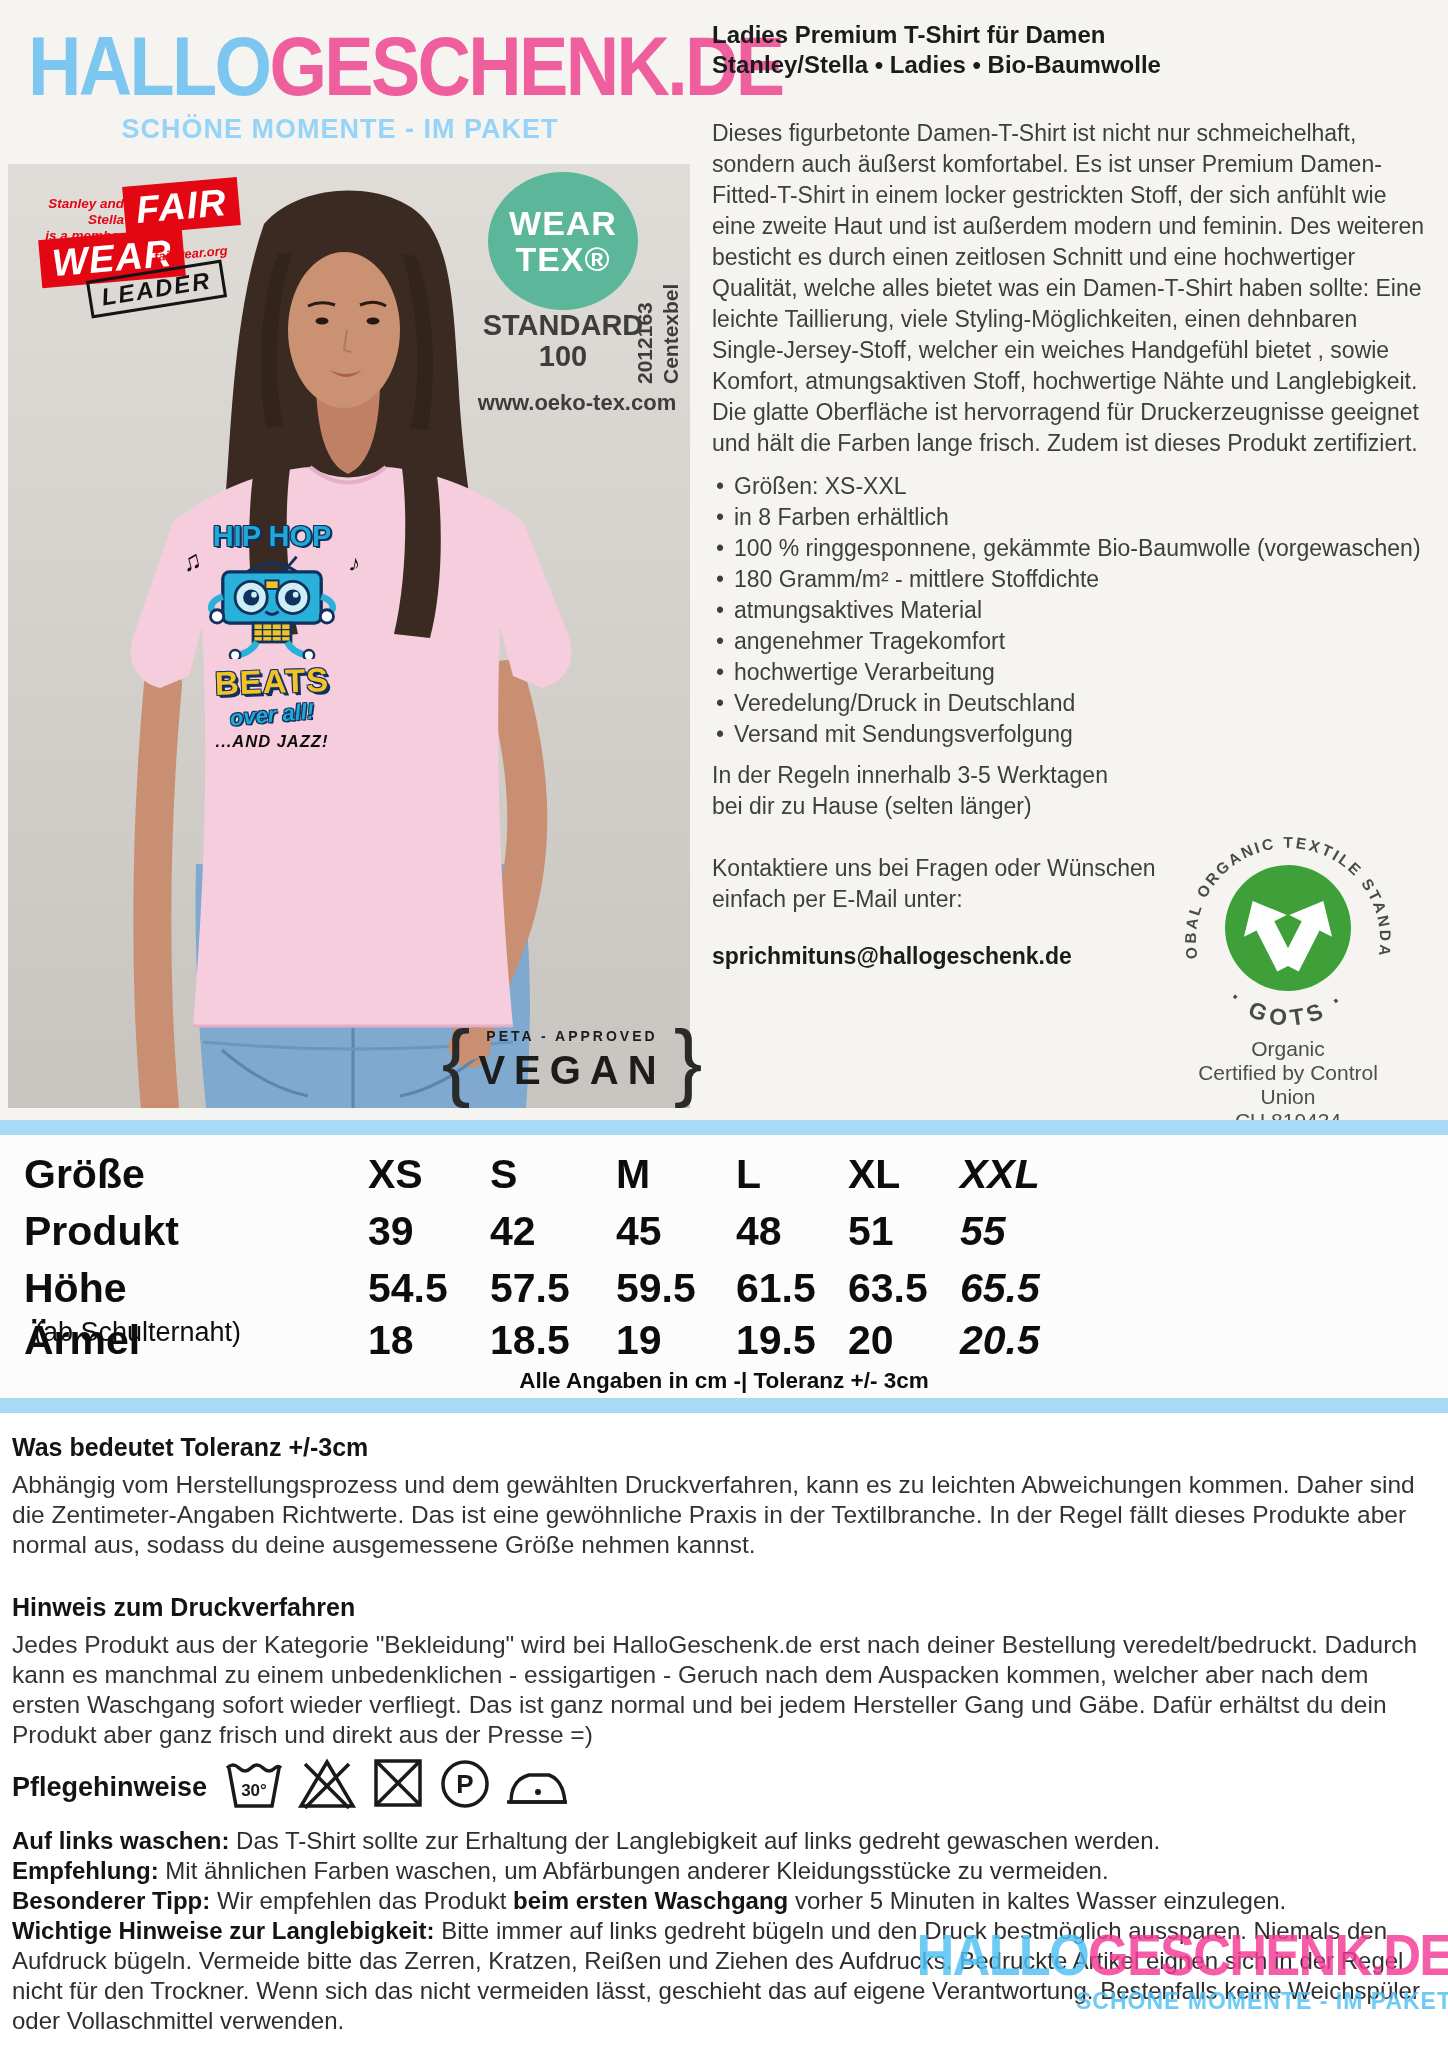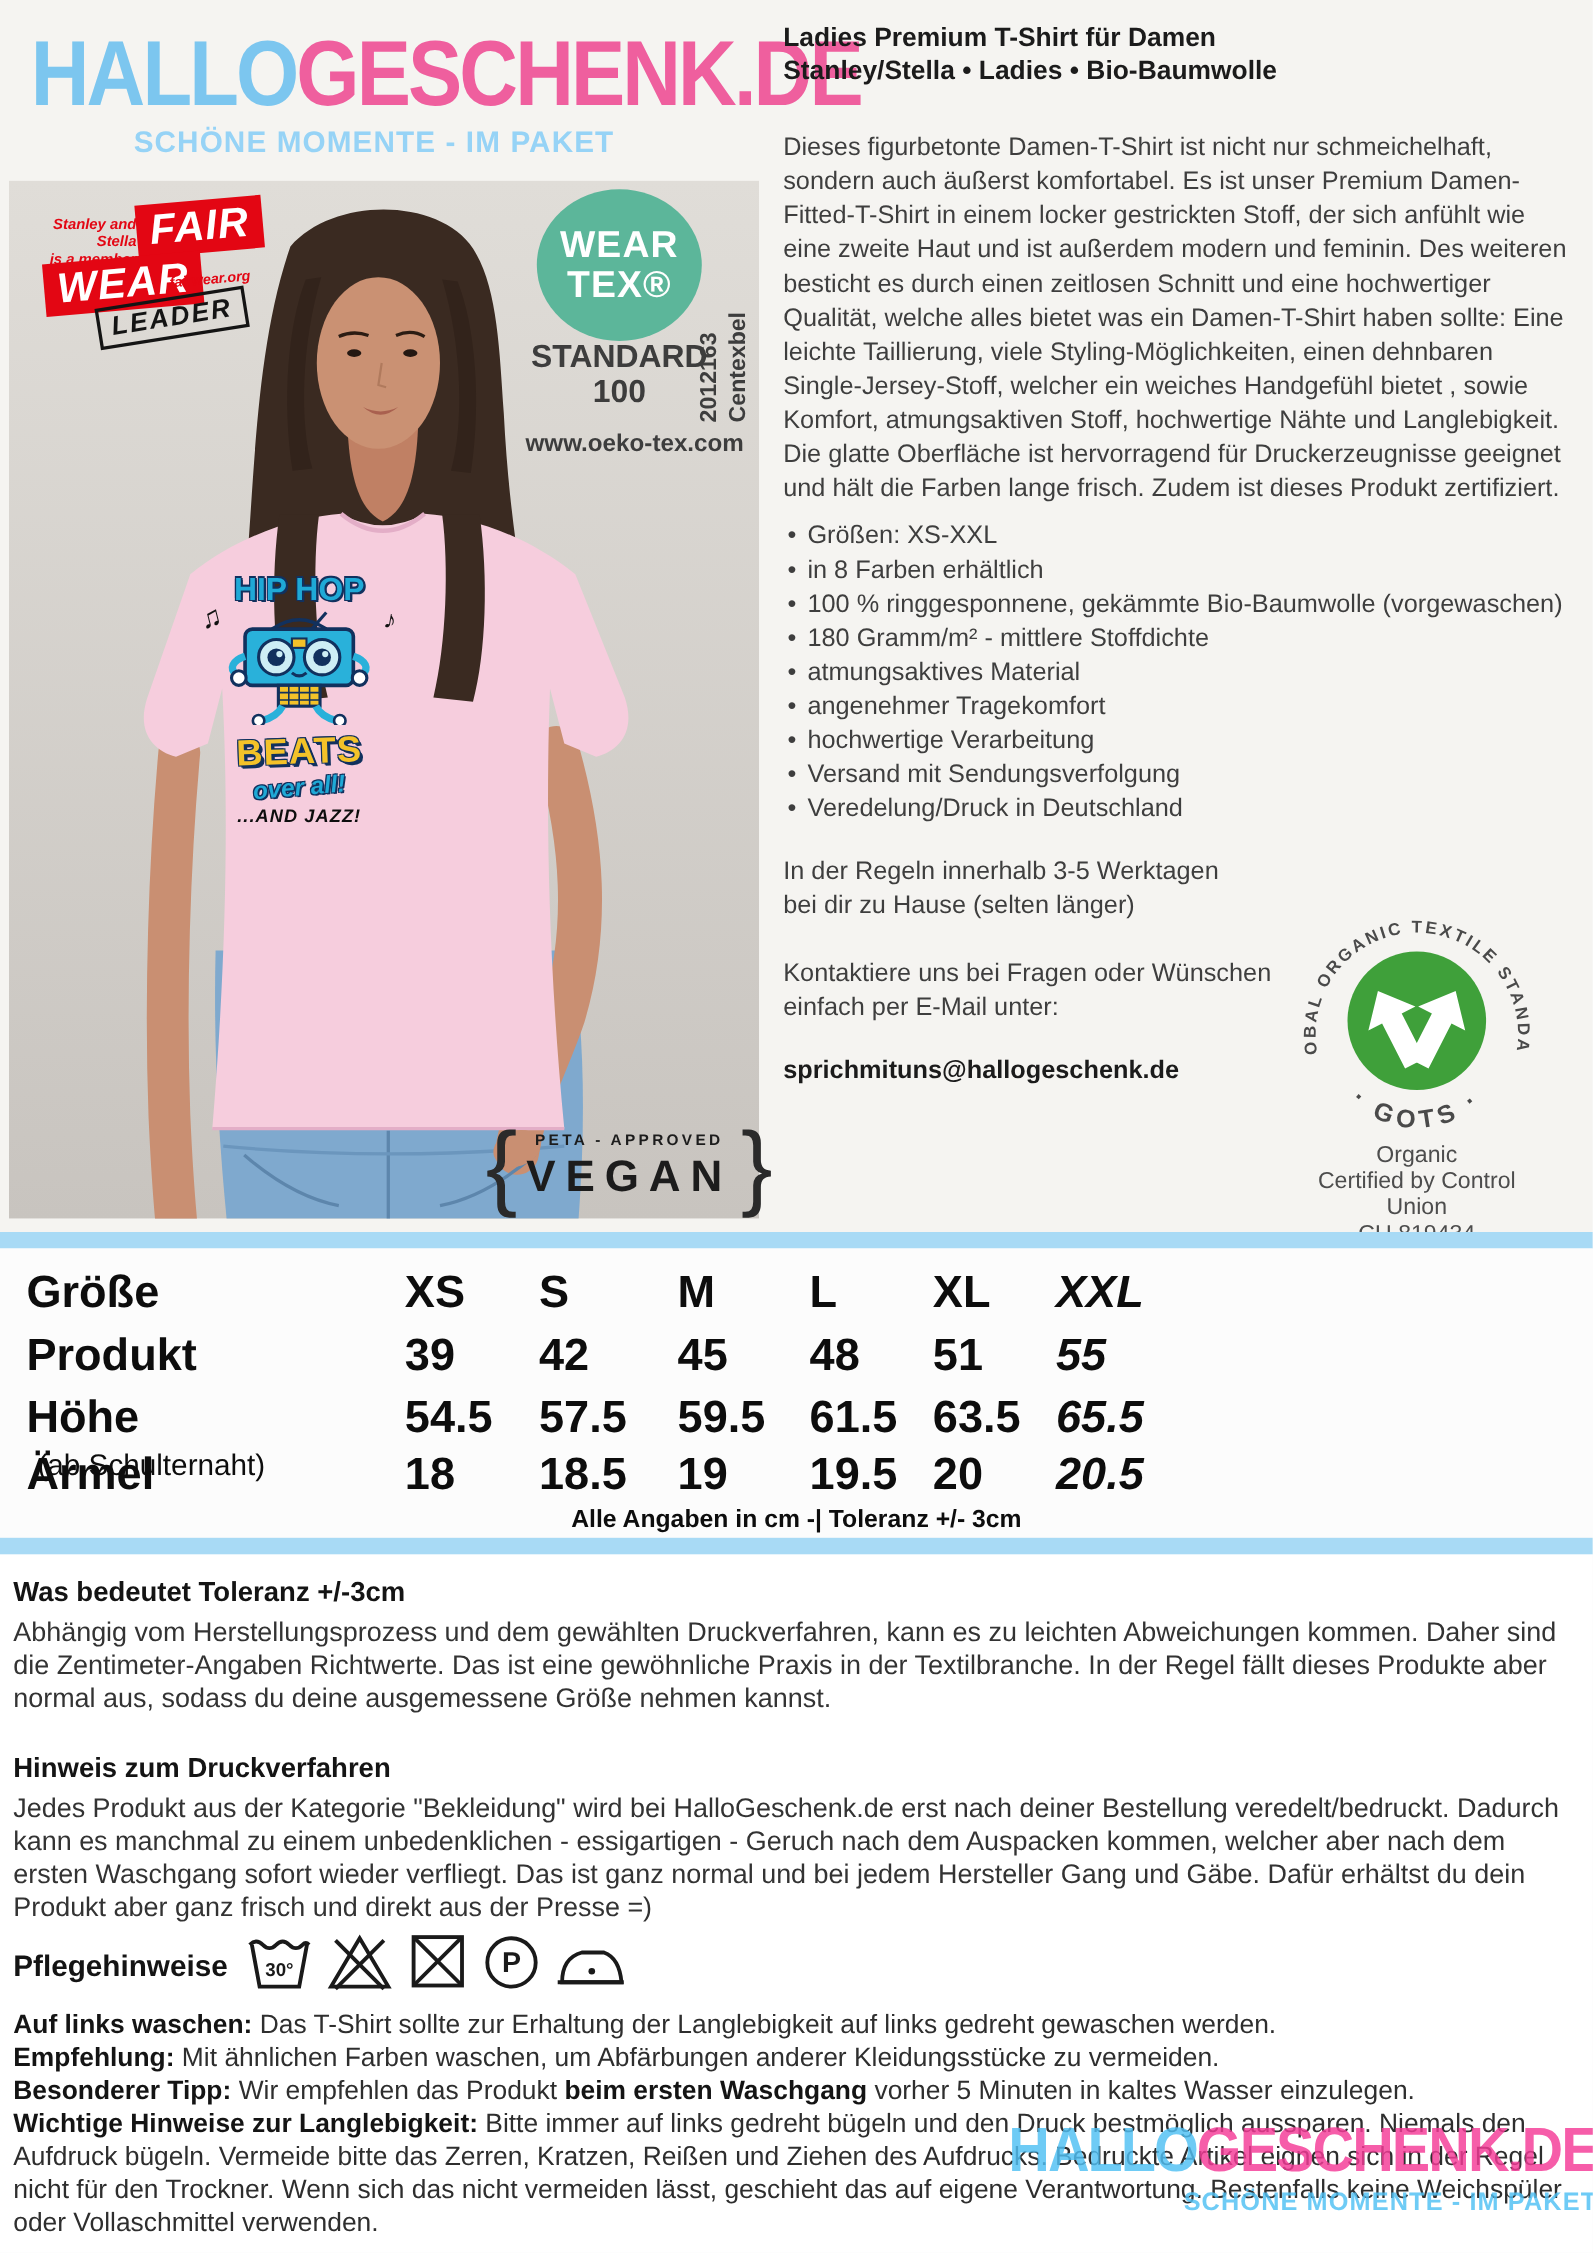--- a/index.html
+++ b/index.html
@@ -50,21 +50,21 @@
     text-shadow:1.5px 1.5px 0 #11315e,-1px -1px 0 #11315e,1px -1px 0 #11315e,-1px 1px 0 #11315e; }
   .pr-jazz { font-size:16.5px; font-weight:bold; font-style:italic; color:#0d0d0d; margin-top:4px; letter-spacing:1px; }
 
   
   .rc { position:absolute; left:712px; top:20px; width:716px; font-size:23px; line-height:31px; color:#3e3e3e; }
   .rc-title { font-size:24px; line-height:30px; font-weight:bold; color:#1b1b1b; }
   .rc-desc { margin-top:38px; }
   .rc-bullets { margin-top:12px; list-style:none; }
   .rc-bullets li { padding-left:22px; position:relative; }
   .rc-bullets li::before { content:"•"; position:absolute; left:4px; }
-  .rc-delivery { margin-top:26px; }
+  .rc-delivery { margin-top:10px; }
   .rc-contact { margin-top:31px; }
   .rc-email { margin-top:26px; font-weight:bold; color:#1b1b1b; }
 
   
   .gots { position:absolute; left:1178px; top:833px; width:220px; text-align:center; }
   .gots-lines { margin-top:2px; font-size:21px; line-height:24px; color:#4d4d4d; }
 
   
   .band { position:absolute; left:0; width:1448px; height:15px; background:#a8daf5; }
   .band1 { top:1120px; } .band2 { top:1398px; }
@@ -230,22 +230,22 @@
     </div>
     <div class="rc-desc">Dieses figurbetonte Damen-T-Shirt ist nicht nur schmeichelhaft, sondern auch äußerst komfortabel. Es ist unser Premium Damen-Fitted-T-Shirt in einem locker gestrickten Stoff, der sich anfühlt wie eine zweite Haut und ist außerdem modern und feminin. Des weiteren besticht es durch einen zeitlosen Schnitt und eine hochwertiger Qualität, welche alles bietet was ein Damen-T-Shirt haben sollte: Eine leichte Taillierung, viele Styling-Möglichkeiten, einen dehnbaren Single-Jersey-Stoff, welcher ein weiches Handgefühl bietet , sowie Komfort, atmungsaktiven Stoff, hochwertige Nähte und Langlebigkeit. Die glatte Oberfläche ist hervorragend für Druckerzeugnisse geeignet und hält die Farben lange frisch. Zudem ist dieses Produkt zertifiziert.</div>
     <ul class="rc-bullets">
       <li>Größen: XS-XXL</li>
       <li>in 8 Farben erhältlich</li>
       <li>100 % ringgesponnene, gekämmte Bio-Baumwolle (vorgewaschen)</li>
       <li>180 Gramm/m² - mittlere Stoffdichte</li>
       <li>atmungsaktives Material</li>
       <li>angenehmer Tragekomfort</li>
       <li>hochwertige Verarbeitung</li>
+      <li>Veredelung/Druck in Deutschland</li>
       <li>Versand mit Sendungsverfolgung</li>
-      <li>Veredelung/Druck in Deutschland</li>
     </ul>
     <div class="rc-delivery">
       <div>In der Regeln innerhalb 3-5 Werktagen</div>
       <div>bei dir zu Hause (selten länger)</div>
     </div>
     <div class="rc-contact">
       <div>Kontaktiere uns bei Fragen oder Wünschen</div>
       <div>einfach per E-Mail unter:</div>
     </div>
     <div class="rc-email">sprichmituns@hallogeschenk.de</div>

